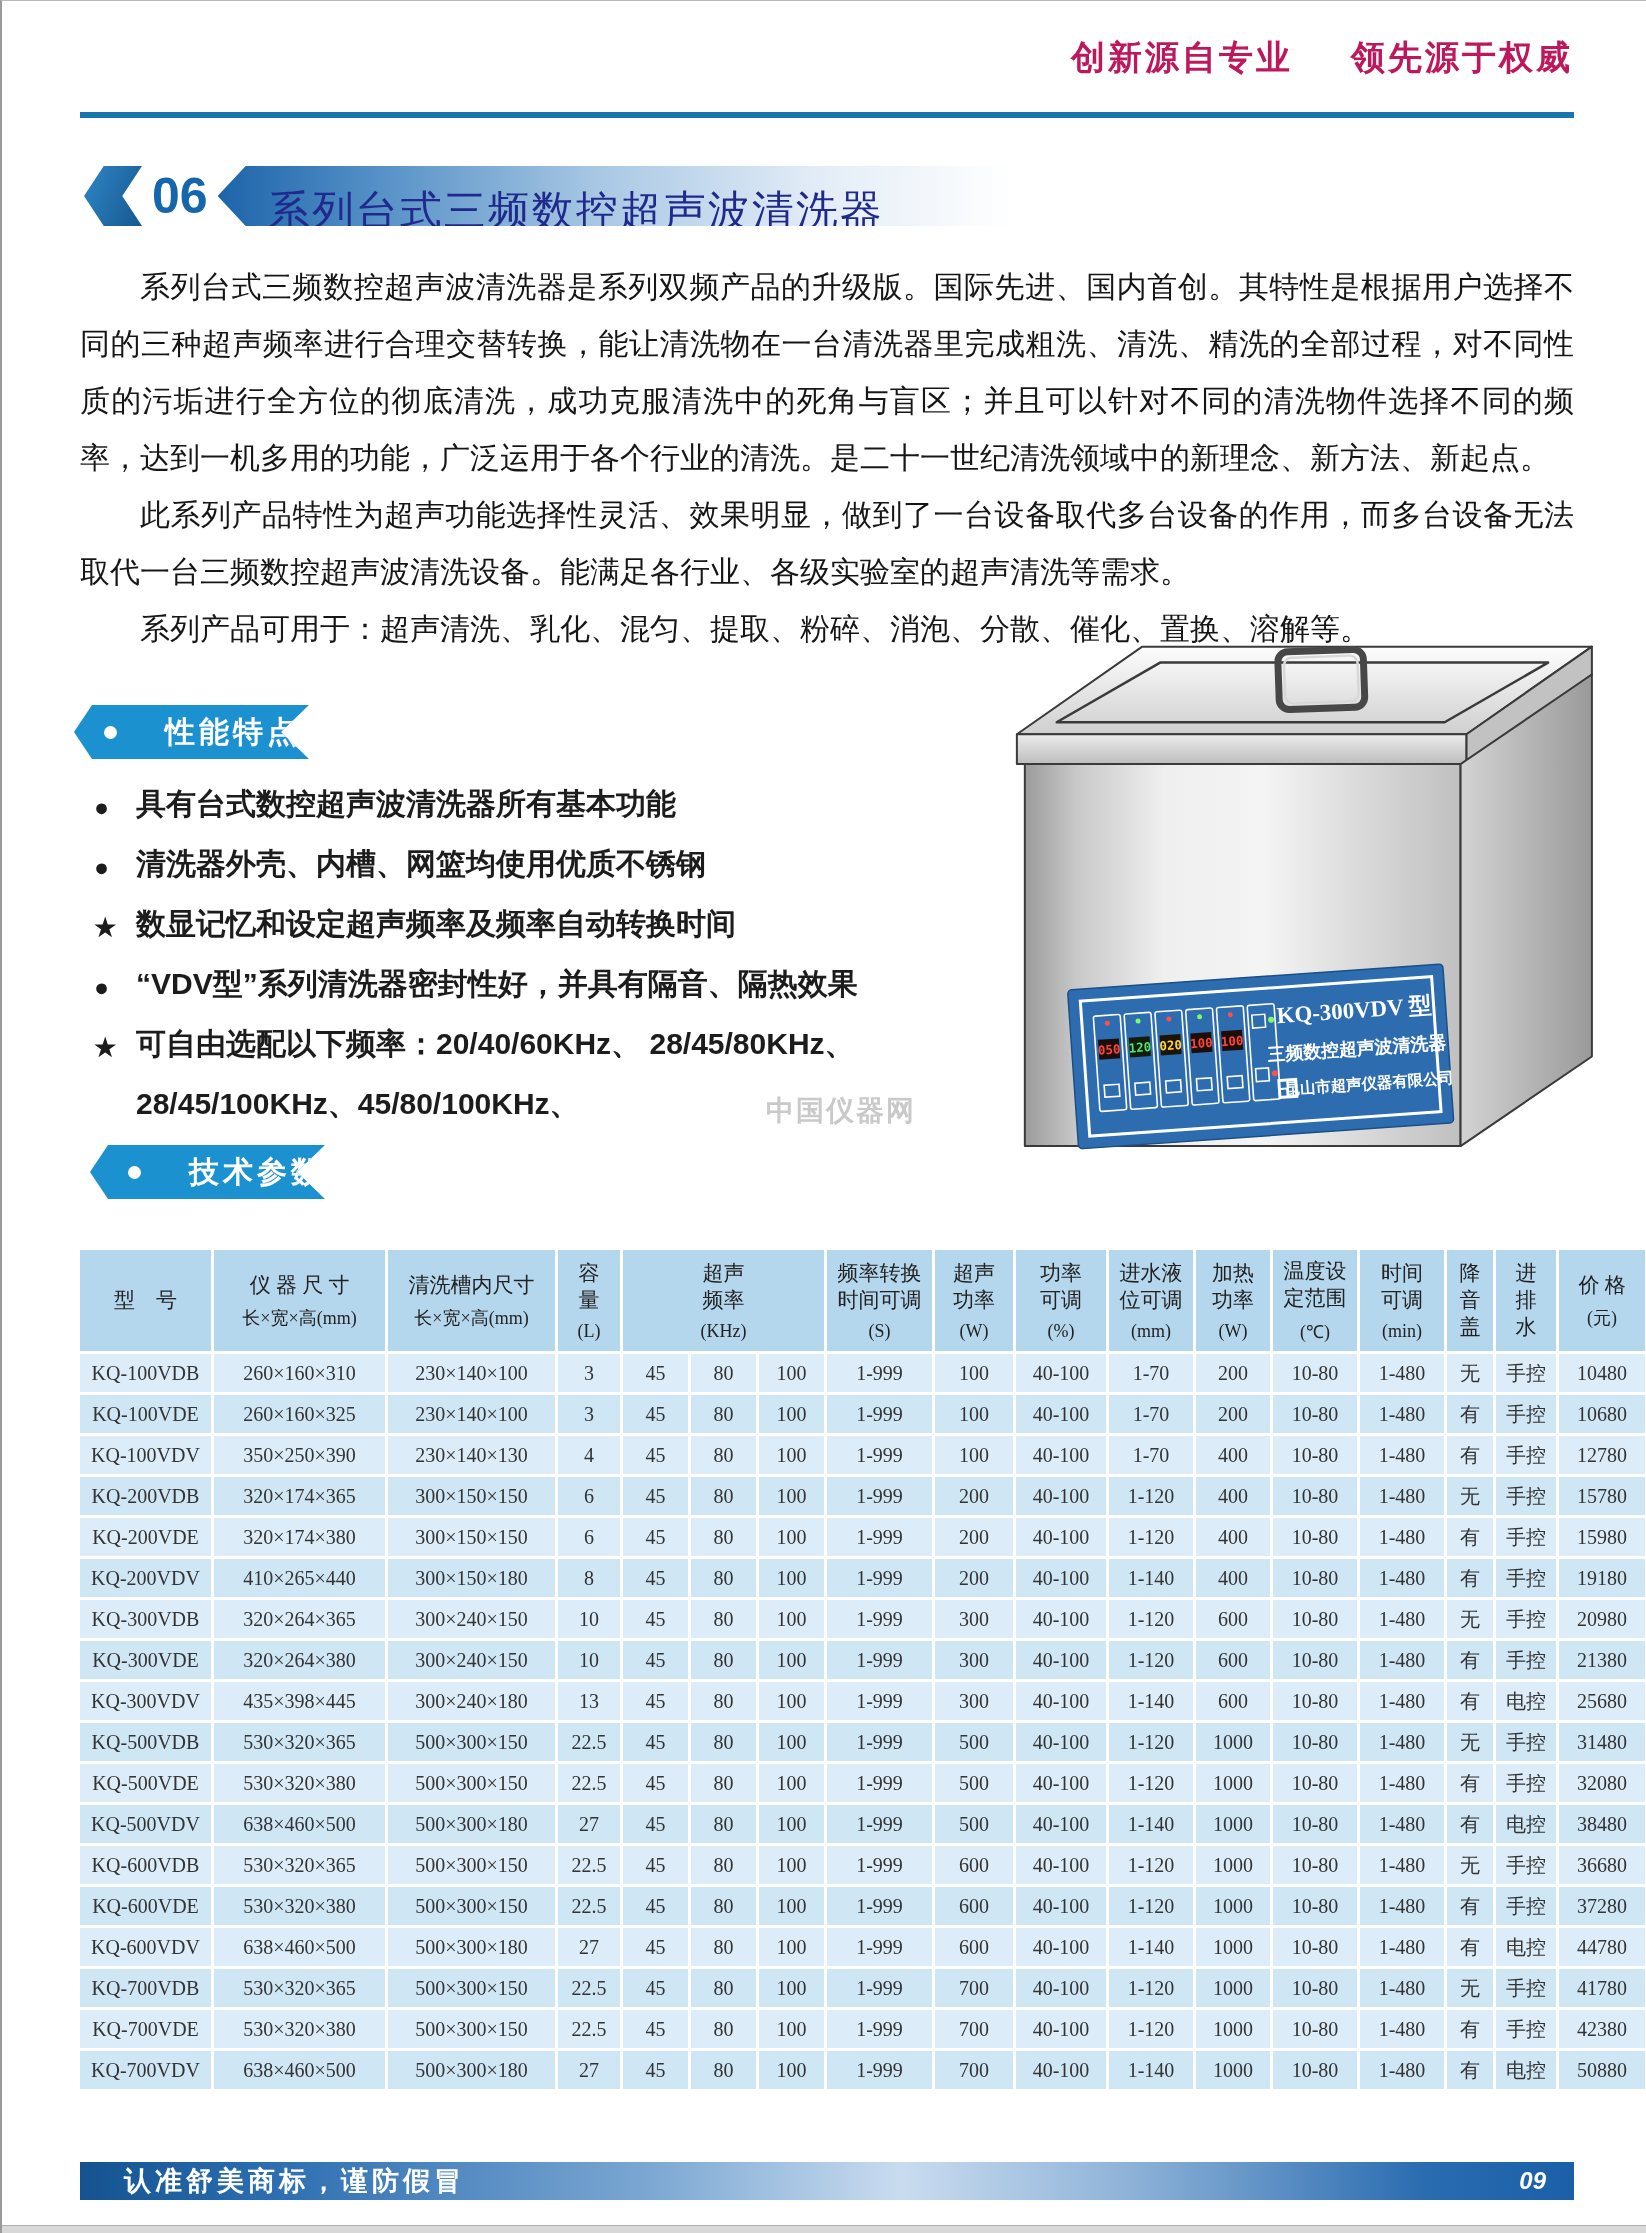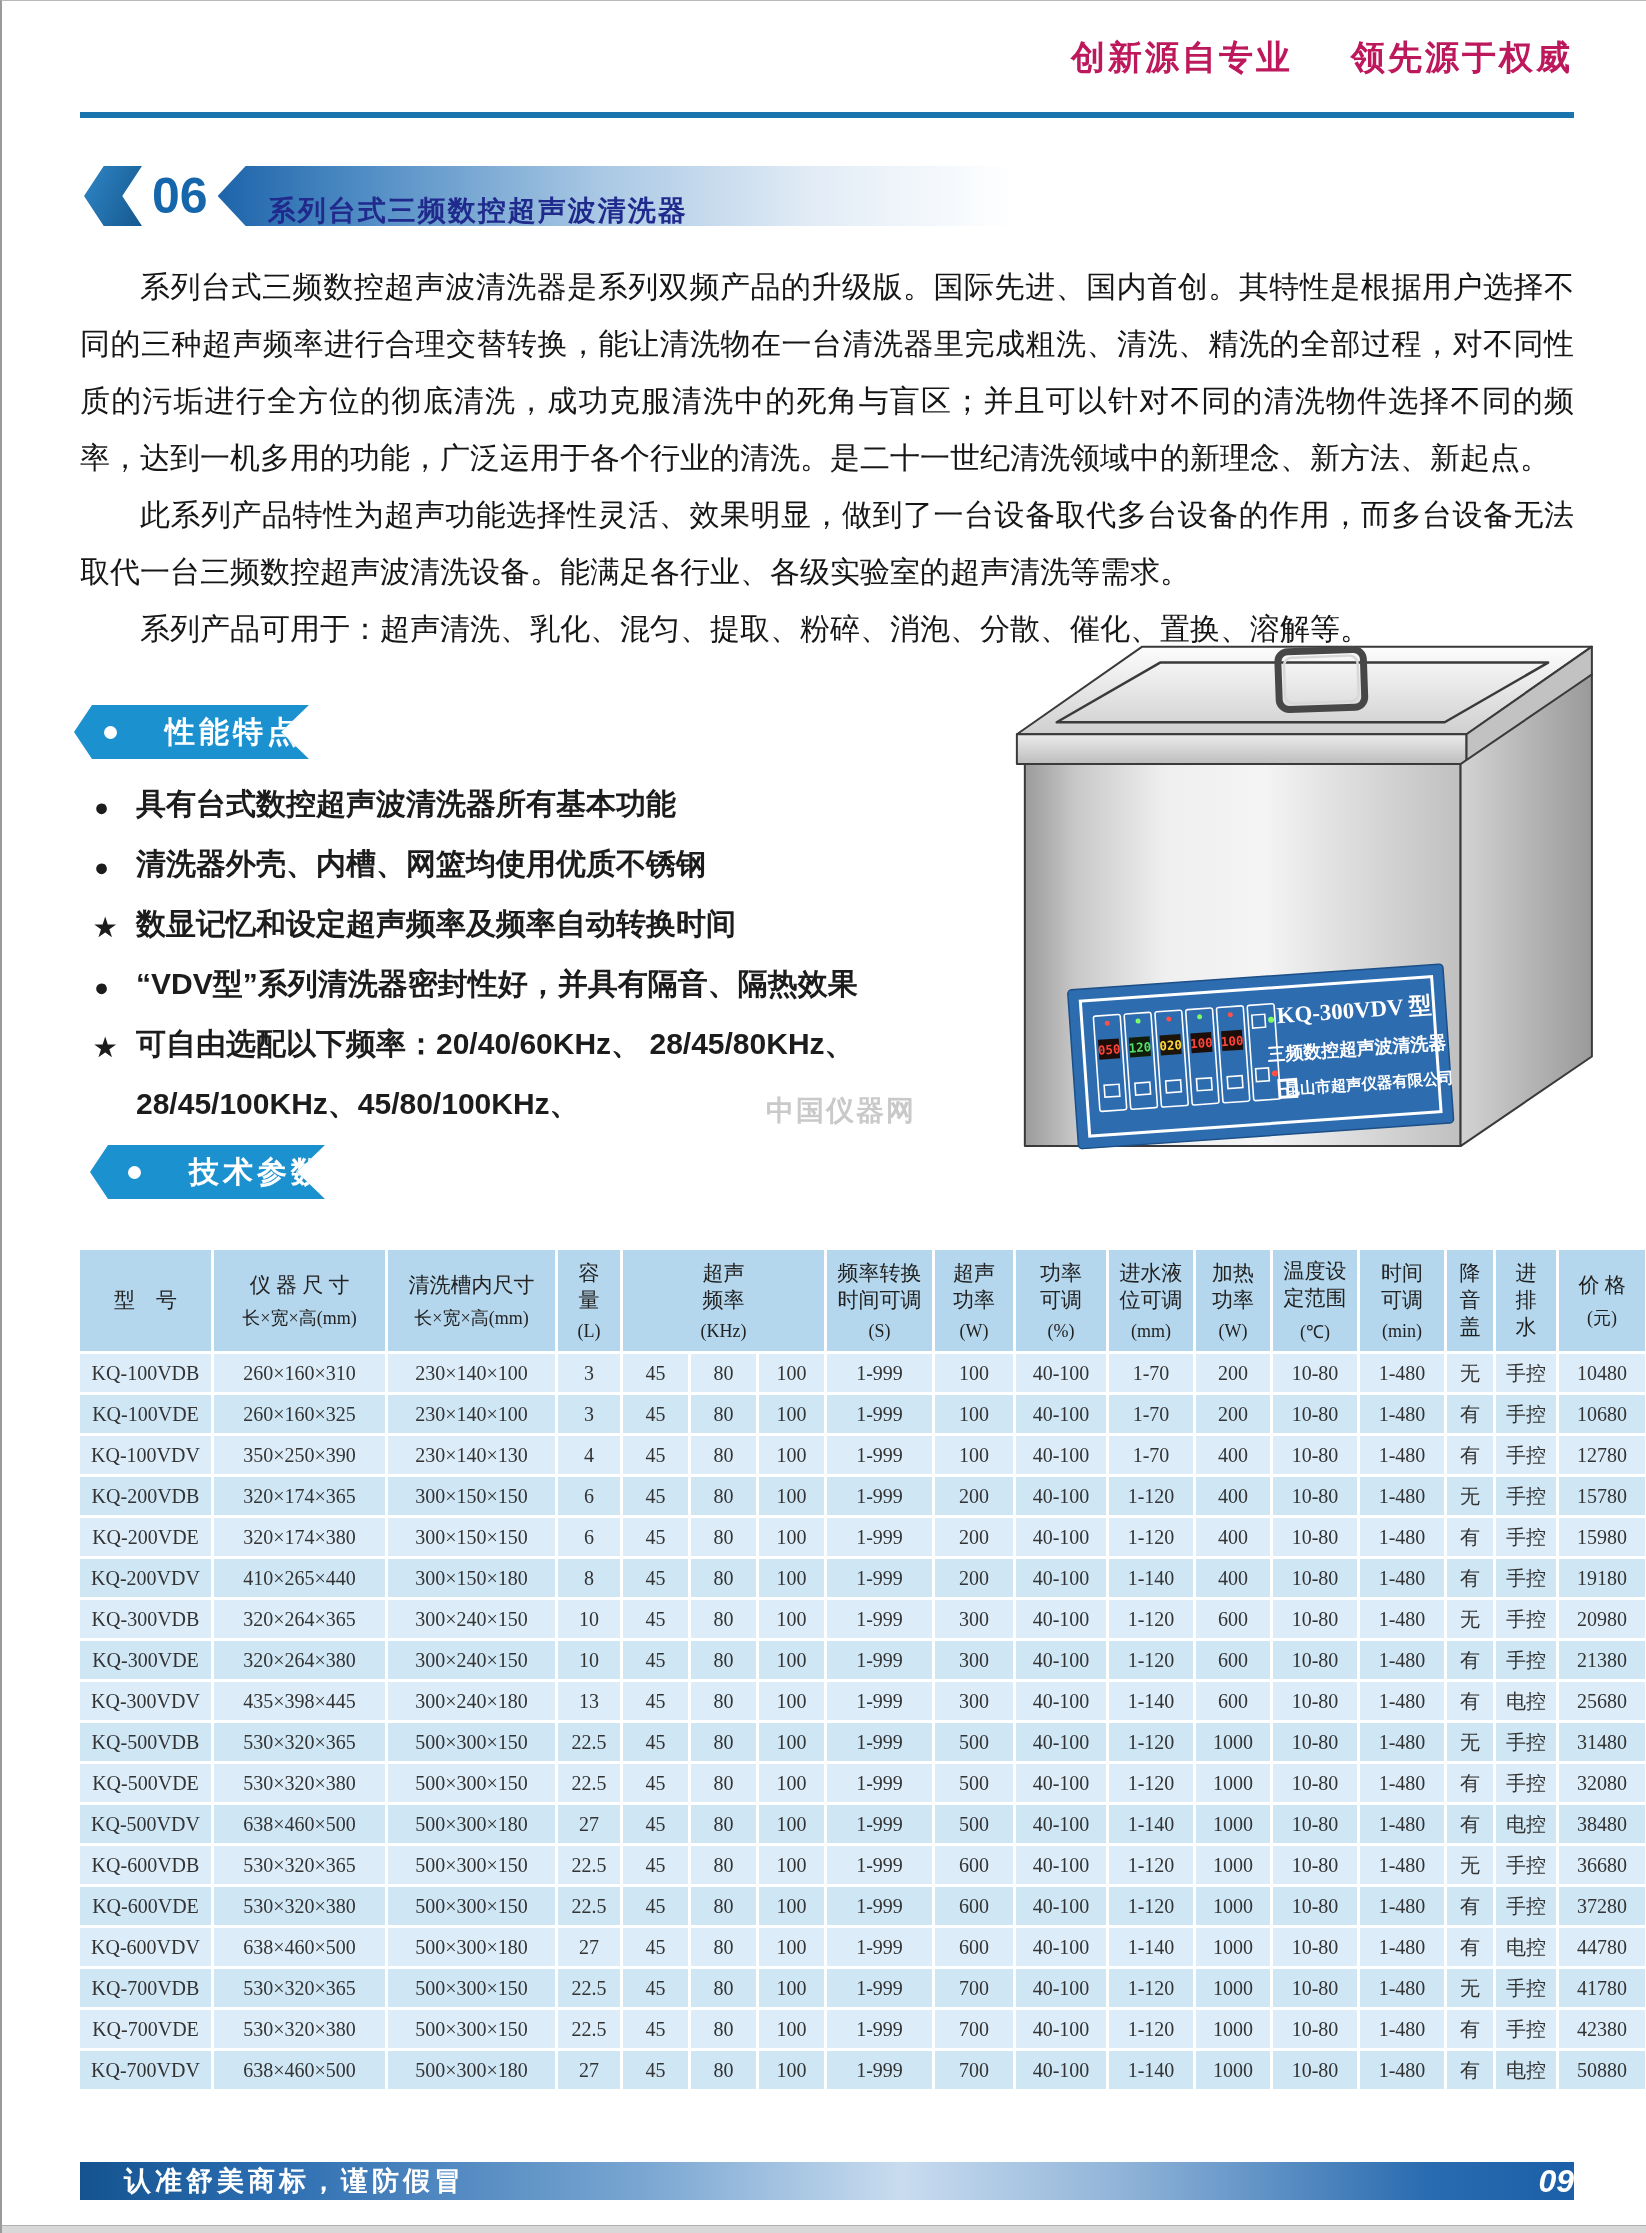--- a/index.html
+++ b/index.html
@@ -12,21 +12,21 @@
   .slogan .sep{display:inline-block;width:58px;}
   .rule{position:absolute;top:111px;left:78px;width:1494px;height:6px;background:#1a74ae;}
 
   .title-row{position:absolute;top:165px;left:82px;display:flex;align-items:center;height:60px;justify-content:flex-end;}
   .chev{width:58px;height:60px;background:linear-gradient(115deg,#2f86c6,#15588f);
         clip-path:polygon(100% 0,34% 0,0 50%,34% 100%,100% 100%,66% 50%);}
   .title-num{font-size:50px;font-weight:bold;color:#1566ab;margin:0 10px;line-height:60px;}
   .title-banner{width:796px;height:60px;display:flex;align-items:center;box-sizing:border-box;padding-left:50px;
         clip-path:polygon(28px 0,100% 0,100% 100%,28px 100%,0 50%);
         background:linear-gradient(90deg,#1d64aa 0%,#4f8cc4 18%,#a9c8e4 48%,#e2ecf6 75%,#ffffff 100%);}
-  .title-banner .t{font-size:28px;font-weight:bold;color:#202a8c;letter-spacing:2px;white-space:nowrap;margin-top:30px;}
+  .title-banner .t{font-size:42px;font-weight:normal;color:#202a8c;letter-spacing:2px;white-space:nowrap;margin-top:30px;}
 
   .intro{position:absolute;top:257px;left:78px;width:1494px;font-size:30px;line-height:57px;
          color:#161616;text-align:justify;font-weight:400;}
   .intro p{margin:0;text-indent:2em;}
 
   .badge{position:absolute;display:flex;align-items:center;background:#1b91d0;color:#fff;height:54px;width:235px;
          clip-path:polygon(18px 0,100% 0,calc(100% - 28px) 50%,100% 100%,18px 100%,0 50%);gap:36px;}
   .badge .dot{width:13px;height:13px;border-radius:50%;background:#fff;margin:0 12px 0 30px;flex:none;}
   .badge .label{font-size:30px;font-weight:bold;letter-spacing:4px;white-space:nowrap;}
   #features-badge{top:704px;left:72px;}
@@ -48,21 +48,21 @@
   .spec-table th{background:#b5d7ed;font-weight:normal;color:#222;height:101px;vertical-align:middle;text-align:center;padding:0;}
   .h-t{font-size:21px;line-height:27px;white-space:pre-line;}
   .h-u{font-size:18px;margin-top:7px;}
   .spec-table td{text-align:center;font-size:20px;height:38px;color:#333;white-space:nowrap;padding:0;}
   .spec-table tbody tr:nth-child(odd) td{background:#dcedf9;}
   .spec-table tbody tr:nth-child(even) td{background:#cfe6f5;}
 
   .footer{position:absolute;top:2161px;left:78px;width:1494px;height:38px;display:flex;align-items:center;
           background:linear-gradient(90deg,#14538f 0%,#2a6cb0 12%,#7ba7d2 38%,#c9dcef 55%,#8fb3d8 70%,#2a6cb0 90%,#1a5fa8 100%);}
   .footer .txt{color:#fff;font-weight:bold;font-size:27px;letter-spacing:4px;padding-left:44px;flex:1;}
-  .footer .pg{color:#fff;font-weight:bold;font-style:italic;font-size:32px;}
+  .footer .pg{color:#fff;font-weight:bold;font-style:italic;font-size:24px;padding-right:28px;}
 
   .digits{font-family:"DejaVu Sans Mono",monospace;font-weight:bold;}
 </style>
 </head>
 <body>
 
 <div class="page">
 
   <div class="slogan">
     <span>创新源自专业</span><span class="sep"></span><span>领先源于权威</span>

